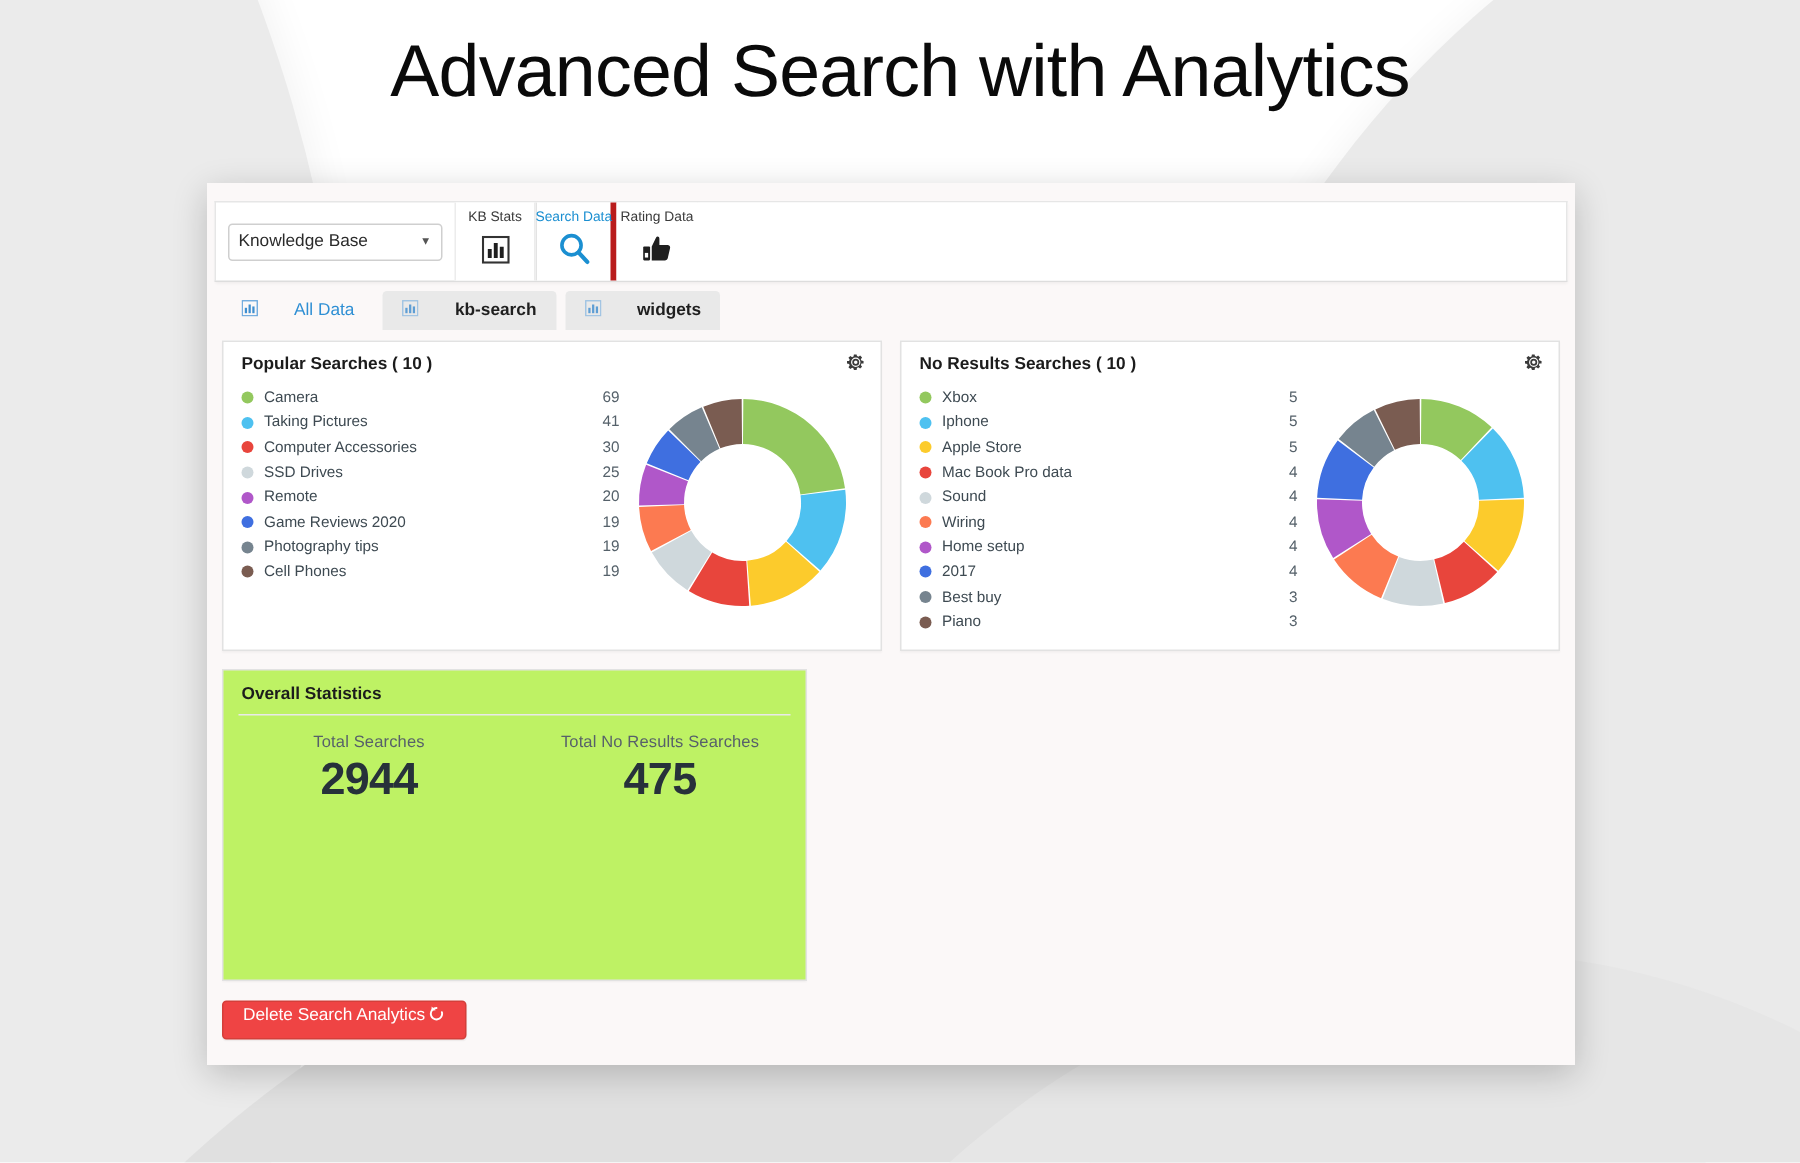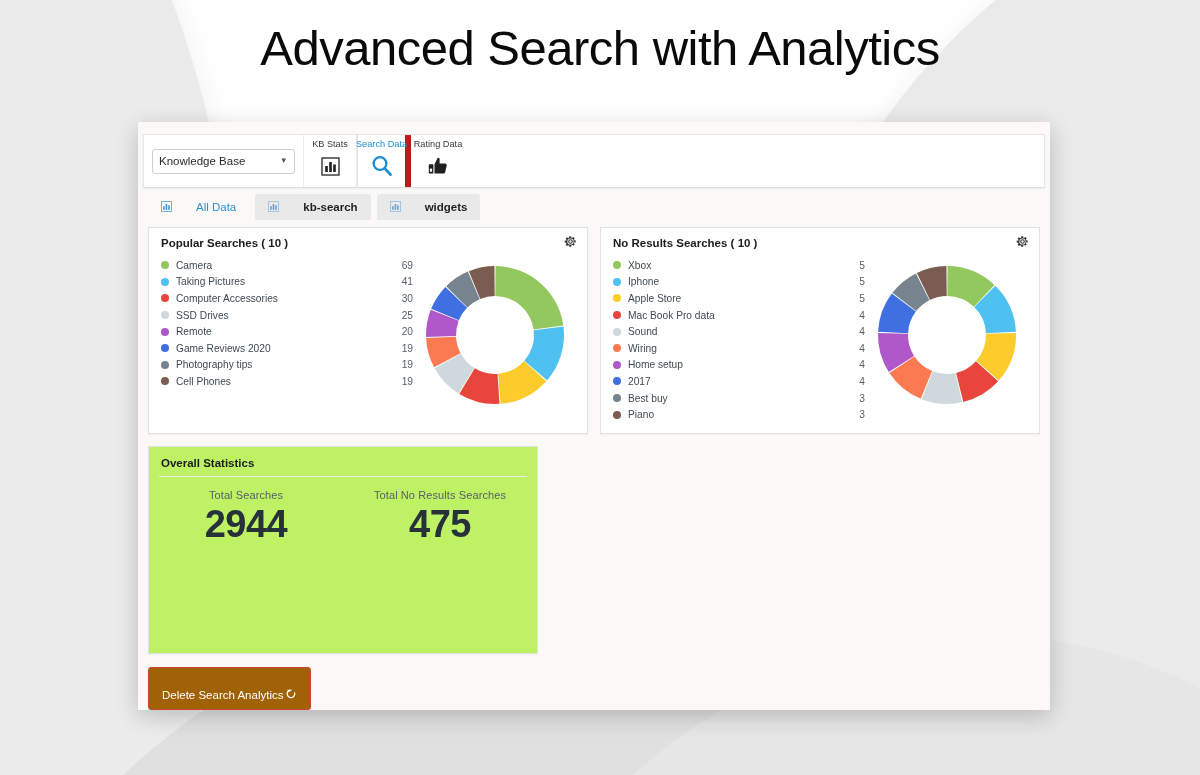--- a/index.html
+++ b/index.html
@@ -152,21 +152,21 @@
     margin: 0;
     box-sizing: border-box;
     background: #fff;
   }
   .tool-item.plain {
     border-left: none;
     border-right: none;
   }
   .tool-item.active {
     border-left: 1px solid #e3e3e3;
-    border-right: 6px solid #b91c1c;
+    border-right: 4px solid #b91c1c;
   }
   .tool-label {
     font-size: 9.2px;
     color: #3b3b3b;
     line-height: 11px;
     white-space: nowrap;
   }
   .tool-label.blue { color: #1b8fd1; }
   .tool-glyph {
     margin-top: 3px;
@@ -313,39 +313,39 @@
     flex: 1;
     text-align: center;
   }
   .stat-label {
     font-size: 11px;
     color: #57606a;
     letter-spacing: 0.1px;
     text-align: center;
   }
   .stat-value {
-    font-size: 38px;
+    font-size: 30px;
     font-weight: bold;
     color: #27313a;
     margin-top: 2px;
     letter-spacing: -0.5px;
   }
 
   
   .delete-btn {
     margin-top: 13px;
     display: inline-flex;
     align-items: center;
     gap: 2px;
-    background: #a16207;
+    background: #ef4444;
     border: 1px solid #d43f3a;
     border-radius: 3px;
     color: #ffffff;
     font-size: 11.5px;
-    padding: 20px 13px 7px 13px;
+    padding: 2px 13px 7px 13px;
     cursor: pointer;
     font-family: "Liberation Sans", sans-serif;
     box-shadow: 0 1px 1px rgba(0,0,0,0.06);
   }
 </style>
 </head>
 <body>
 
 <div class="bg-root">
   <div class="bg-swoop-left"></div>

